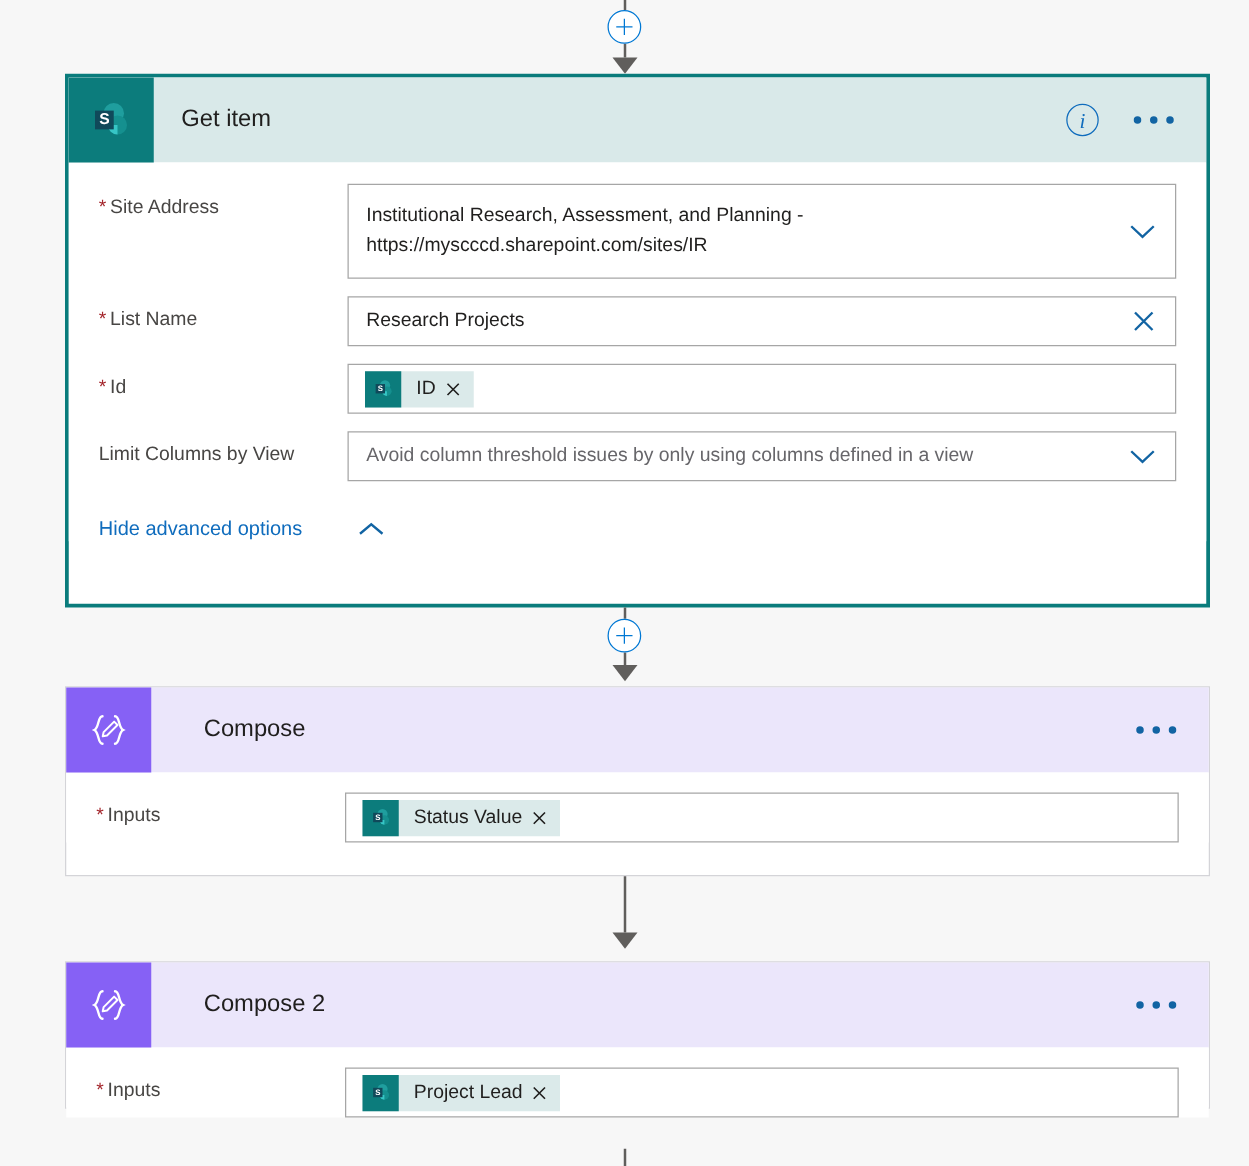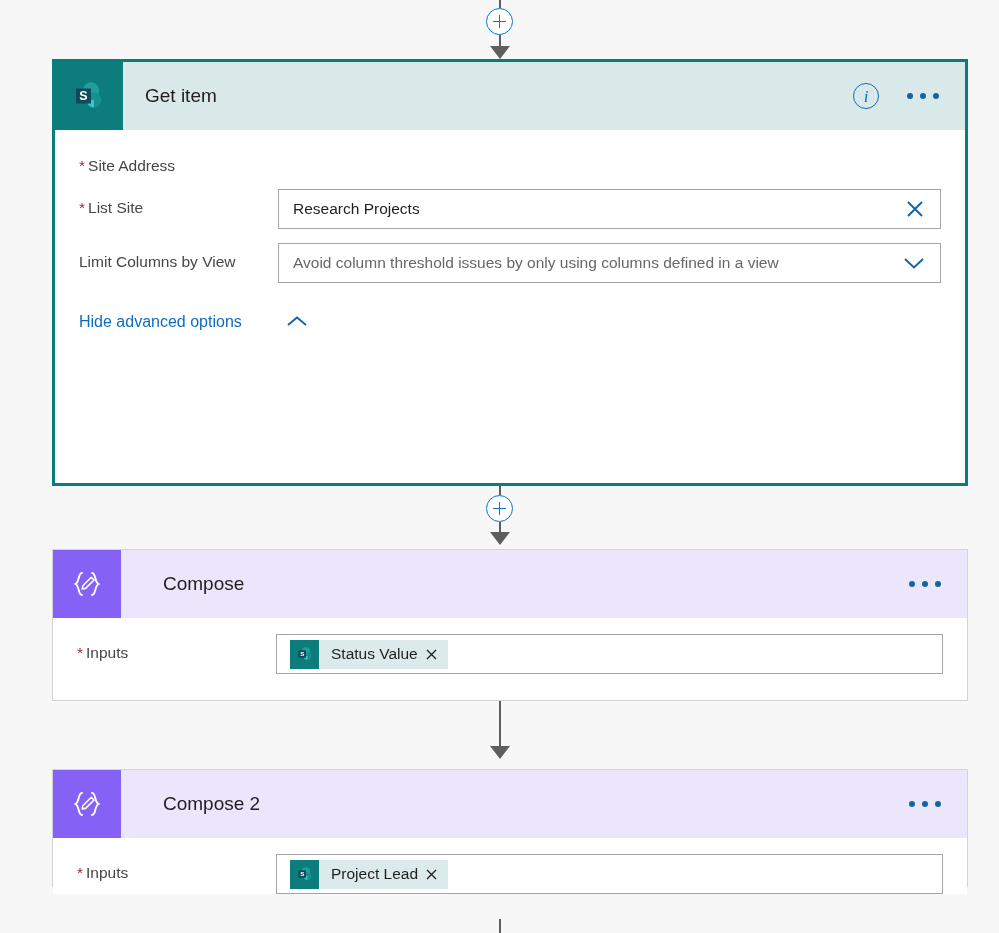--- a/index.html
+++ b/index.html
@@ -256,104 +256,139 @@
         </div>
       </div>
     </div>
 
     <div class="card-body">
 
       <div class="field-row" style="padding-top:17px;">
         <div class="field-label">
           <span class="req-star">*</span><span>Site Address</span>
         </div>
+        <div class="field-control tall">
+          <div class="field-text">
+            <span class="line">Institutional Research, Assessment, and Planning -</span>
+            <span class="line">https://myscccd.sharepoint.com/sites/IR</span>
+          </div>
+          <div class="chevron">
+            <svg width="24" height="16" viewBox="0 0 24 16">
+              <path d="M3 4 L12 12.5 L21 4" stroke="#1264a3" stroke-width="1.9" fill="none"></path>
+            </svg>
+          </div>
+        </div>
       </div>
 
       <div class="field-row" style="padding-top:14px;">
         <div class="field-label">
-          <span class="req-star">*</span><span>List Site</span>
+          <span class="req-star">*</span><span>List Name</span>
         </div>
         <div class="field-control">
           <div class="field-text">Research Projects</div>
           <div class="clear-x">
             <svg width="22" height="22" viewBox="0 0 22 22">
               <path d="M4 4 L18 18 M18 4 L4 18" stroke="#1264a3" stroke-width="1.9" fill="none"></path>
             </svg>
           </div>
         </div>
       </div>
 
-
       <div class="field-row" style="padding-top:14px;">
         <div class="field-label">
-          <span>Limit Columns by View</span>
-        </div>
-        <div class="field-control">
-          <div class="field-text placeholder">Avoid column threshold issues by only using columns defined in a view</div>
-          <div class="chevron">
-            <svg width="24" height="16" viewBox="0 0 24 16">
-              <path d="M3 4 L12 12.5 L21 4" stroke="#1264a3" stroke-width="1.9" fill="none"></path>
-            </svg>
-          </div>
-        </div>
-      </div>
-
-      <div class="adv-row" style="padding-top:30px;gap:44px;">
-        <span class="adv-link">Hide advanced options</span>
-        <span>
-          <svg width="22" height="14" viewBox="0 0 22 14">
-            <path d="M2 10 L11 2.5 L20 10" stroke="#1264a3" stroke-width="1.9" fill="none"></path>
-          </svg>
-        </span>
-      </div>
-
-    </div>
-  </div>
-
-  <div class="connector" style="top:486px;">
-    <div class="conn-line" style="height:9px;"></div>
-    <div class="plus-btn"></div>
-    <div class="conn-line" style="height:10px;"></div>
-    <div class="arrow-head"></div>
-  </div>
-
-  <div class="card card-compose" style="top:549px; height:152px;">
-    <div class="card-header">
-      <div class="node-icon">
-        <svg width="40" height="40" viewBox="0 0 40 40">
-          <path d="M15 9 C11 9 12.5 18 8.5 20 C12.5 22 11 31 15 31" stroke="#ffffff" stroke-width="1.9" fill="none" stroke-linecap="round"></path>
-          <path d="M25 9 C29 9 27.5 18 31.5 20 C27.5 22 29 31 25 31" stroke="#ffffff" stroke-width="1.9" fill="none" stroke-linecap="round"></path>
-          <path d="M15.2 25 L15.9 21.7 L24.3 13.3 L27 16 L18.6 24.4 Z" stroke="#ffffff" stroke-width="1.6" fill="none" stroke-linejoin="round"></path>
-        </svg>
-      </div>
-      <div class="card-title">Compose</div>
-      <div class="header-actions">
-        <div class="ellipsis">
-          <span></span>
-          <span></span>
-          <span></span>
-        </div>
-      </div>
-    </div>
-    <div class="card-body">
-      <div class="field-row" style="padding-top:16px;">
-        <div class="field-label">
-          <span class="req-star">*</span><span>Inputs</span>
+          <span class="req-star">*</span><span>Id</span>
         </div>
         <div class="field-control" style="padding-left:13px;">
           <div class="token">
             <div class="token-icon">
               <svg width="20" height="20" viewBox="0 0 40 40">
                 <circle cx="22" cy="14.5" r="8.2" fill="#1f9e9e"></circle>
                 <circle cx="25" cy="24" r="7.6" fill="#15908f"></circle>
                 <path d="M17.4 24a7.6 7.6 0 0 0 7.6 7.6V24z" fill="#37c6c6"></path>
                 <rect x="7" y="12.5" width="15" height="15" fill="#10495a"></rect>
                 <text x="14.5" y="23.6" font-family="Liberation Sans, sans-serif" font-size="12.5" font-weight="bold" fill="#ffffff" text-anchor="middle">S</text>
               </svg>
             </div>
+            <div class="token-label">ID</div>
+            <div class="token-x">
+              <svg width="11" height="11" viewBox="0 0 11 11">
+                <path d="M1 1 L10 10 M10 1 L1 10" stroke="#201f1e" stroke-width="1.3" fill="none"></path>
+              </svg>
+            </div>
+          </div>
+        </div>
+      </div>
+
+      <div class="field-row" style="padding-top:14px;">
+        <div class="field-label">
+          <span>Limit Columns by View</span>
+        </div>
+        <div class="field-control">
+          <div class="field-text placeholder">Avoid column threshold issues by only using columns defined in a view</div>
+          <div class="chevron">
+            <svg width="24" height="16" viewBox="0 0 24 16">
+              <path d="M3 4 L12 12.5 L21 4" stroke="#1264a3" stroke-width="1.9" fill="none"></path>
+            </svg>
+          </div>
+        </div>
+      </div>
+
+      <div class="adv-row" style="padding-top:30px;gap:44px;">
+        <span class="adv-link">Hide advanced options</span>
+        <span>
+          <svg width="22" height="14" viewBox="0 0 22 14">
+            <path d="M2 10 L11 2.5 L20 10" stroke="#1264a3" stroke-width="1.9" fill="none"></path>
+          </svg>
+        </span>
+      </div>
+
+    </div>
+  </div>
+
+  <div class="connector" style="top:486px;">
+    <div class="conn-line" style="height:9px;"></div>
+    <div class="plus-btn"></div>
+    <div class="conn-line" style="height:10px;"></div>
+    <div class="arrow-head"></div>
+  </div>
+
+  <div class="card card-compose" style="top:549px; height:152px;">
+    <div class="card-header">
+      <div class="node-icon">
+        <svg width="40" height="40" viewBox="0 0 40 40">
+          <path d="M15 9 C11 9 12.5 18 8.5 20 C12.5 22 11 31 15 31" stroke="#ffffff" stroke-width="1.9" fill="none" stroke-linecap="round"></path>
+          <path d="M25 9 C29 9 27.5 18 31.5 20 C27.5 22 29 31 25 31" stroke="#ffffff" stroke-width="1.9" fill="none" stroke-linecap="round"></path>
+          <path d="M15.2 25 L15.9 21.7 L24.3 13.3 L27 16 L18.6 24.4 Z" stroke="#ffffff" stroke-width="1.6" fill="none" stroke-linejoin="round"></path>
+        </svg>
+      </div>
+      <div class="card-title">Compose</div>
+      <div class="header-actions">
+        <div class="ellipsis">
+          <span></span>
+          <span></span>
+          <span></span>
+        </div>
+      </div>
+    </div>
+    <div class="card-body">
+      <div class="field-row" style="padding-top:16px;">
+        <div class="field-label">
+          <span class="req-star">*</span><span>Inputs</span>
+        </div>
+        <div class="field-control" style="padding-left:13px;">
+          <div class="token">
+            <div class="token-icon">
+              <svg width="20" height="20" viewBox="0 0 40 40">
+                <circle cx="22" cy="14.5" r="8.2" fill="#1f9e9e"></circle>
+                <circle cx="25" cy="24" r="7.6" fill="#15908f"></circle>
+                <path d="M17.4 24a7.6 7.6 0 0 0 7.6 7.6V24z" fill="#37c6c6"></path>
+                <rect x="7" y="12.5" width="15" height="15" fill="#10495a"></rect>
+                <text x="14.5" y="23.6" font-family="Liberation Sans, sans-serif" font-size="12.5" font-weight="bold" fill="#ffffff" text-anchor="middle">S</text>
+              </svg>
+            </div>
             <div class="token-label">Status Value</div>
             <div class="token-x">
               <svg width="11" height="11" viewBox="0 0 11 11">
                 <path d="M1 1 L10 10 M10 1 L1 10" stroke="#201f1e" stroke-width="1.3" fill="none"></path>
               </svg>
             </div>
           </div>
         </div>
       </div>
     </div>

